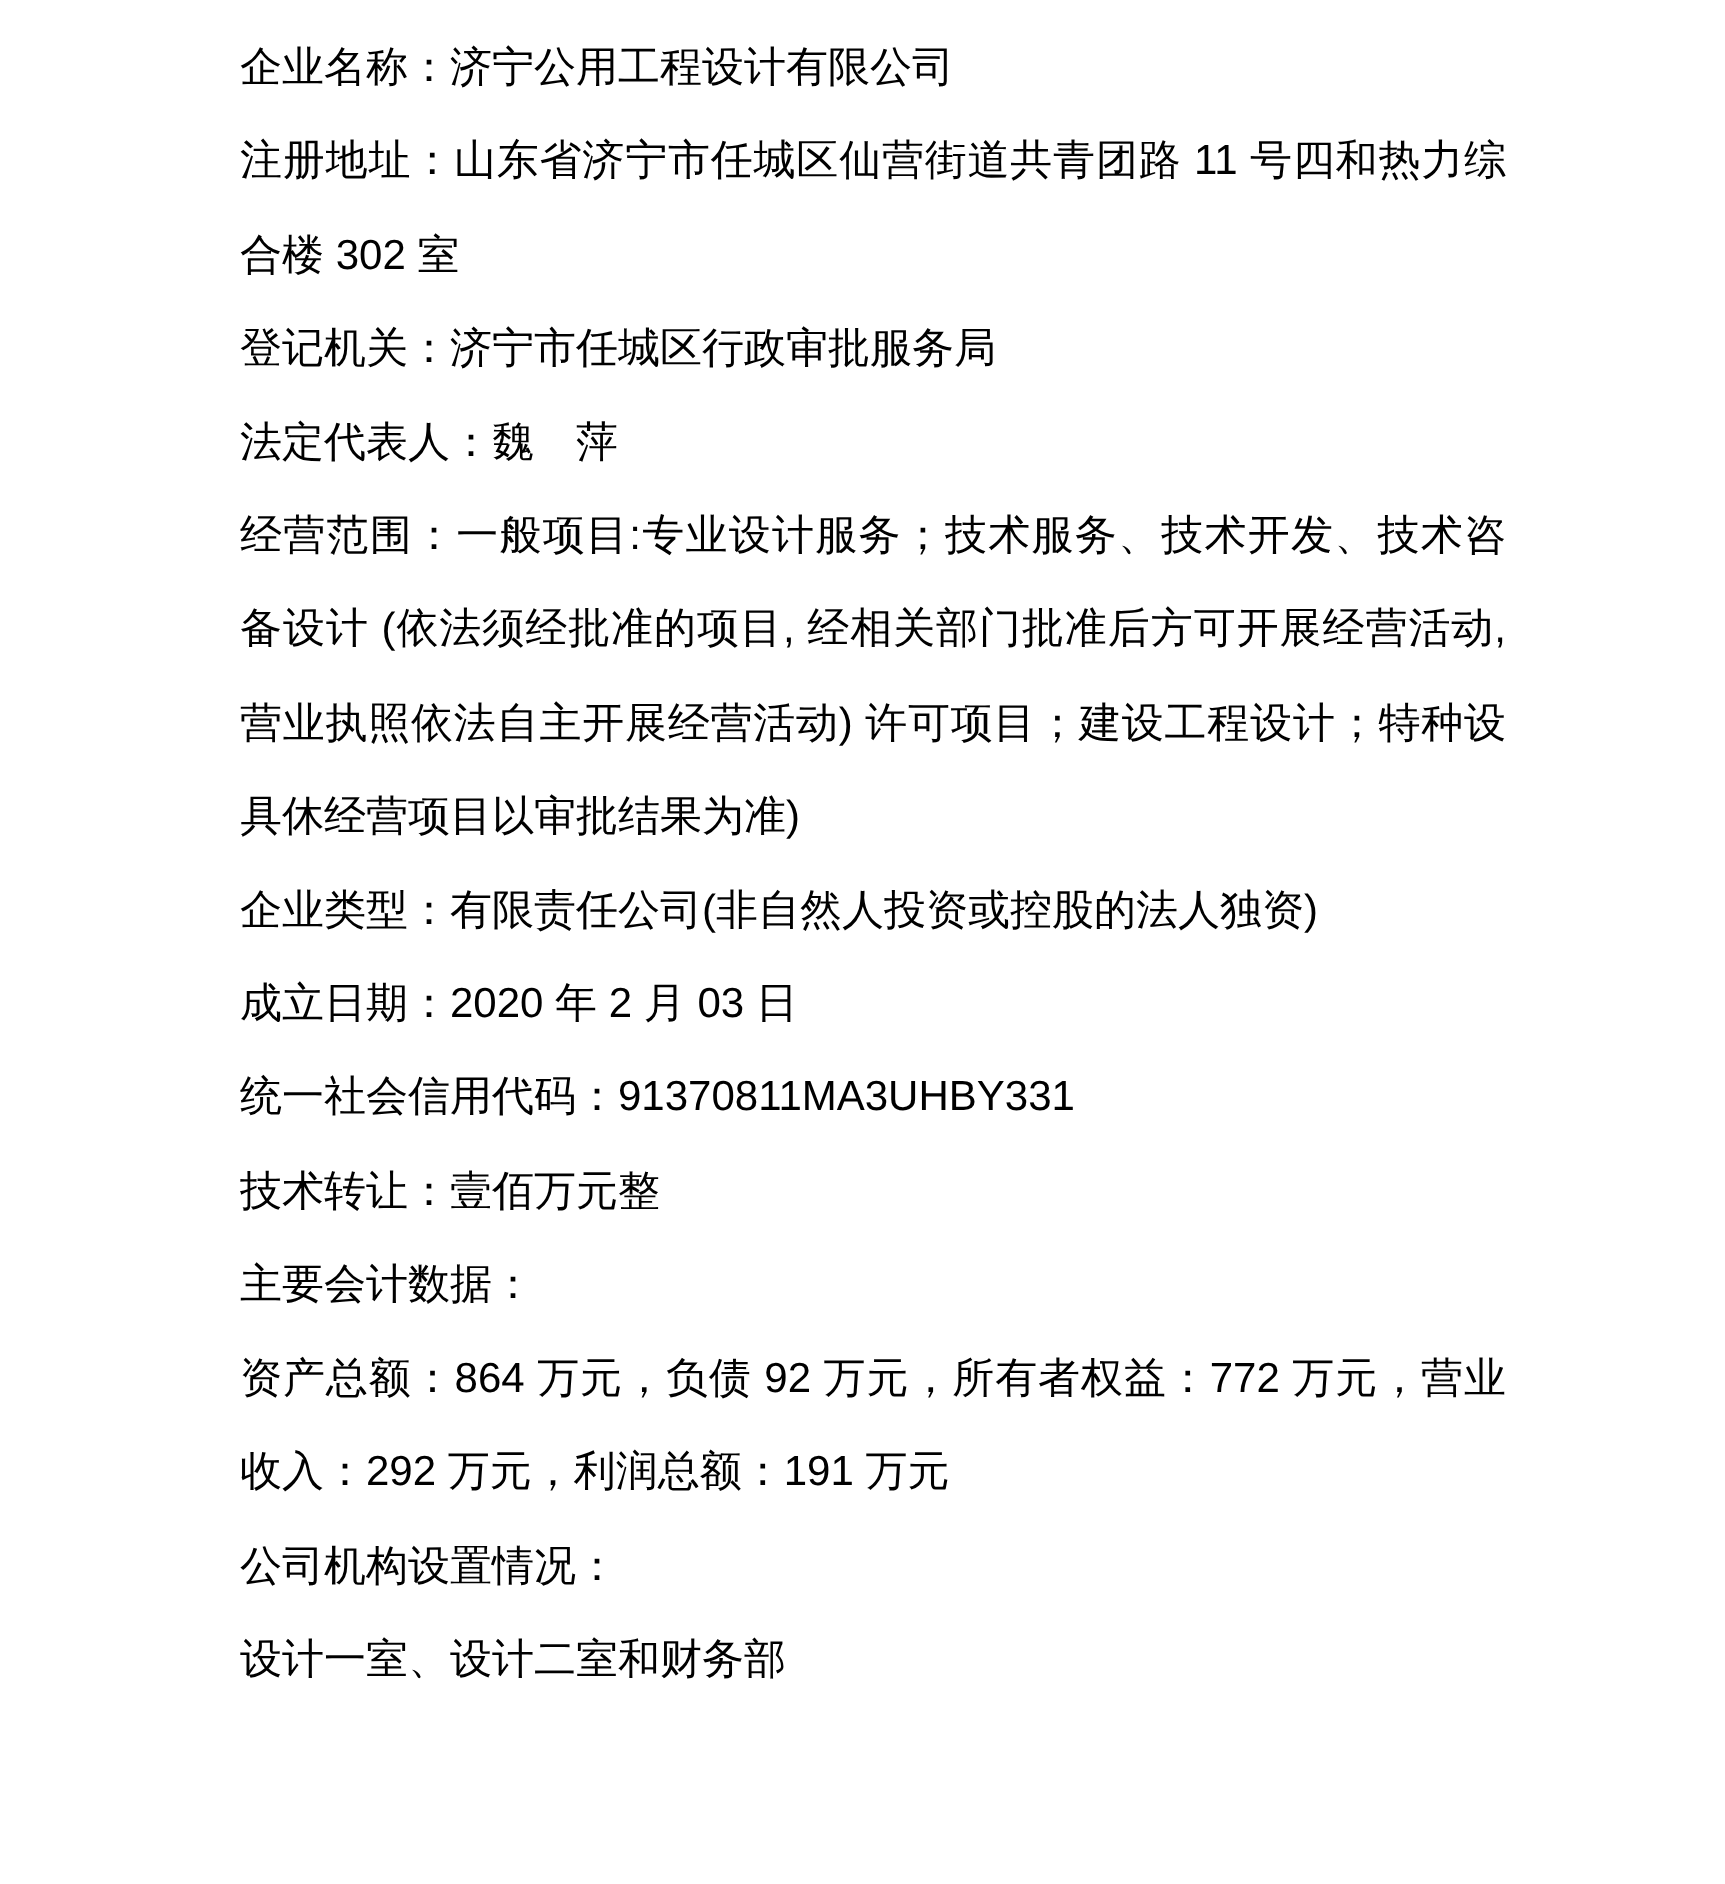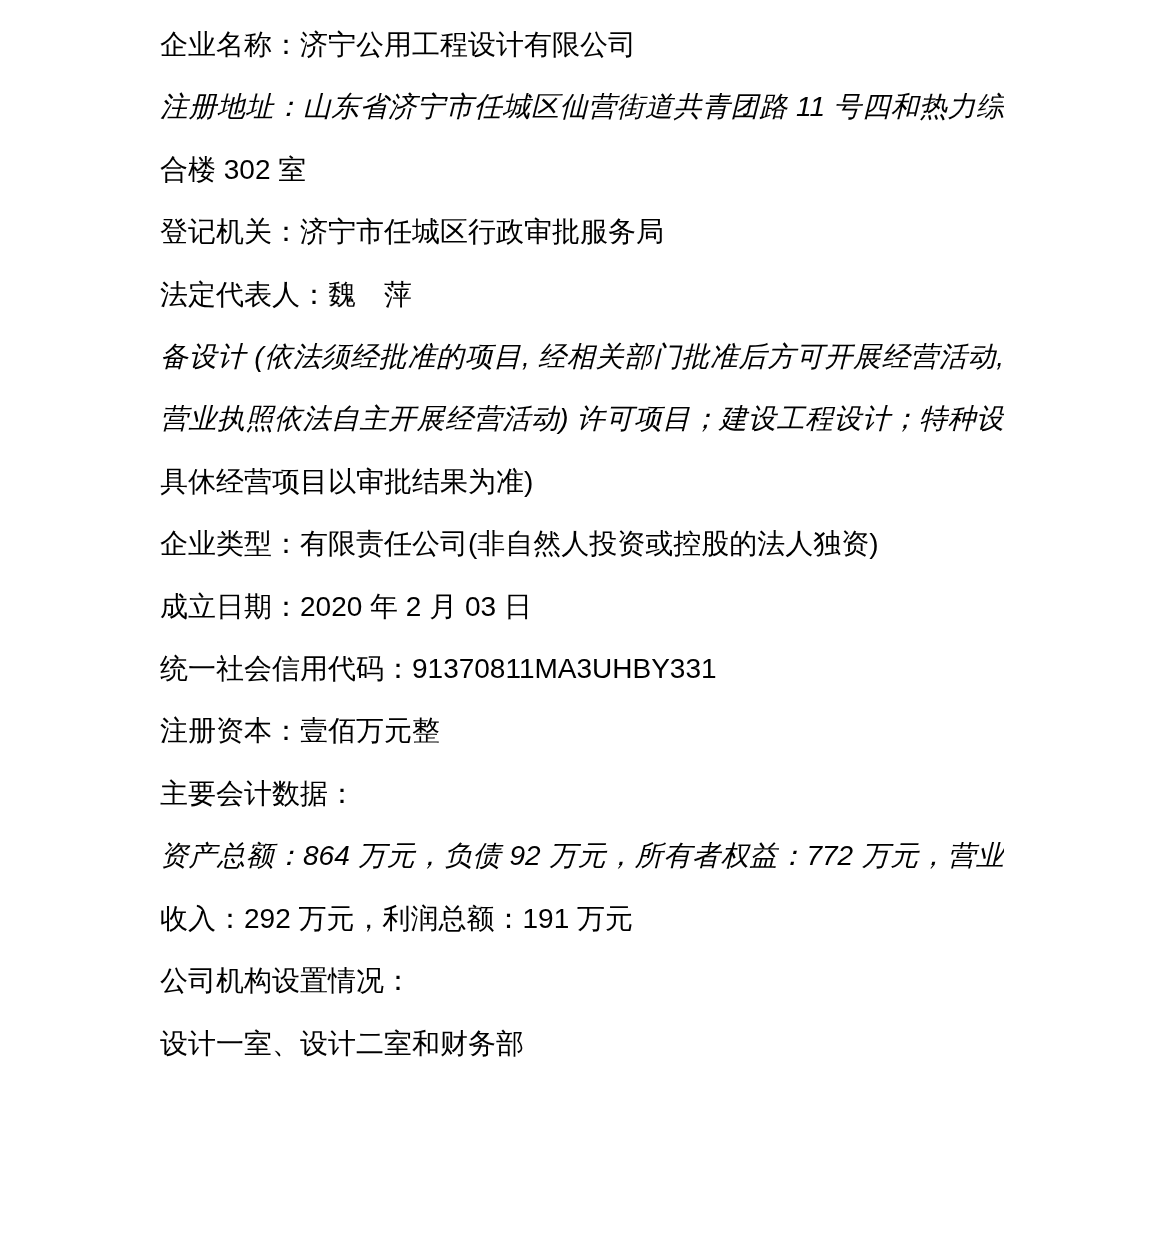--- a/index.html
+++ b/index.html
@@ -28,48 +28,48 @@
     font-size: 28px;
     line-height: 62.4px;
     text-align: left;
     word-break: keep-all;
     overflow: hidden;
     white-space: normal;
   }
   .doc-line.justify {
     text-align: justify;
     text-align-last: justify;
-    font-style: italic;
   }
 </style>
 </head>
 <body>
 
 <div class="page">
 
   <p class="doc-line">企业名称：济宁公用工程设计有限公司</p>
 
   <p class="doc-line justify">注册地址：山东省济宁市任城区仙营街道共青团路 11 号四和热力综</p>
   <p class="doc-line">合楼 302 室</p>
 
   <p class="doc-line">登记机关：济宁市任城区行政审批服务局</p>
 
   <p class="doc-line">法定代表人：魏　萍</p>
 
+  <p class="doc-line justify">经营范围：一般项目:专业设计服务；技术服务、技术开发、技术咨</p>
   <p class="doc-line justify">备设计 (依法须经批准的项目, 经相关部门批准后方可开展经营活动,</p>
   <p class="doc-line justify">营业执照依法自主开展经营活动) 许可项目；建设工程设计；特种设</p>
   <p class="doc-line">具休经营项目以审批结果为准)</p>
 
   <p class="doc-line">企业类型：有限责任公司(非自然人投资或控股的法人独资)</p>
 
   <p class="doc-line">成立日期：2020 年 2 月 03 日</p>
 
   <p class="doc-line">统一社会信用代码：91370811MA3UHBY331</p>
 
-  <p class="doc-line">注册资本：壹佰万元整</p>
+  <p class="doc-line">技术转让：壹佰万元整</p>
 
   <p class="doc-line">主要会计数据：</p>
 
   <p class="doc-line justify">资产总额：864 万元，负债 92 万元，所有者权益：772 万元，营业</p>
   <p class="doc-line">收入：292 万元，利润总额：191 万元</p>
 
   <p class="doc-line">公司机构设置情况：</p>
 
   <p class="doc-line">设计一室、设计二室和财务部</p>
 

